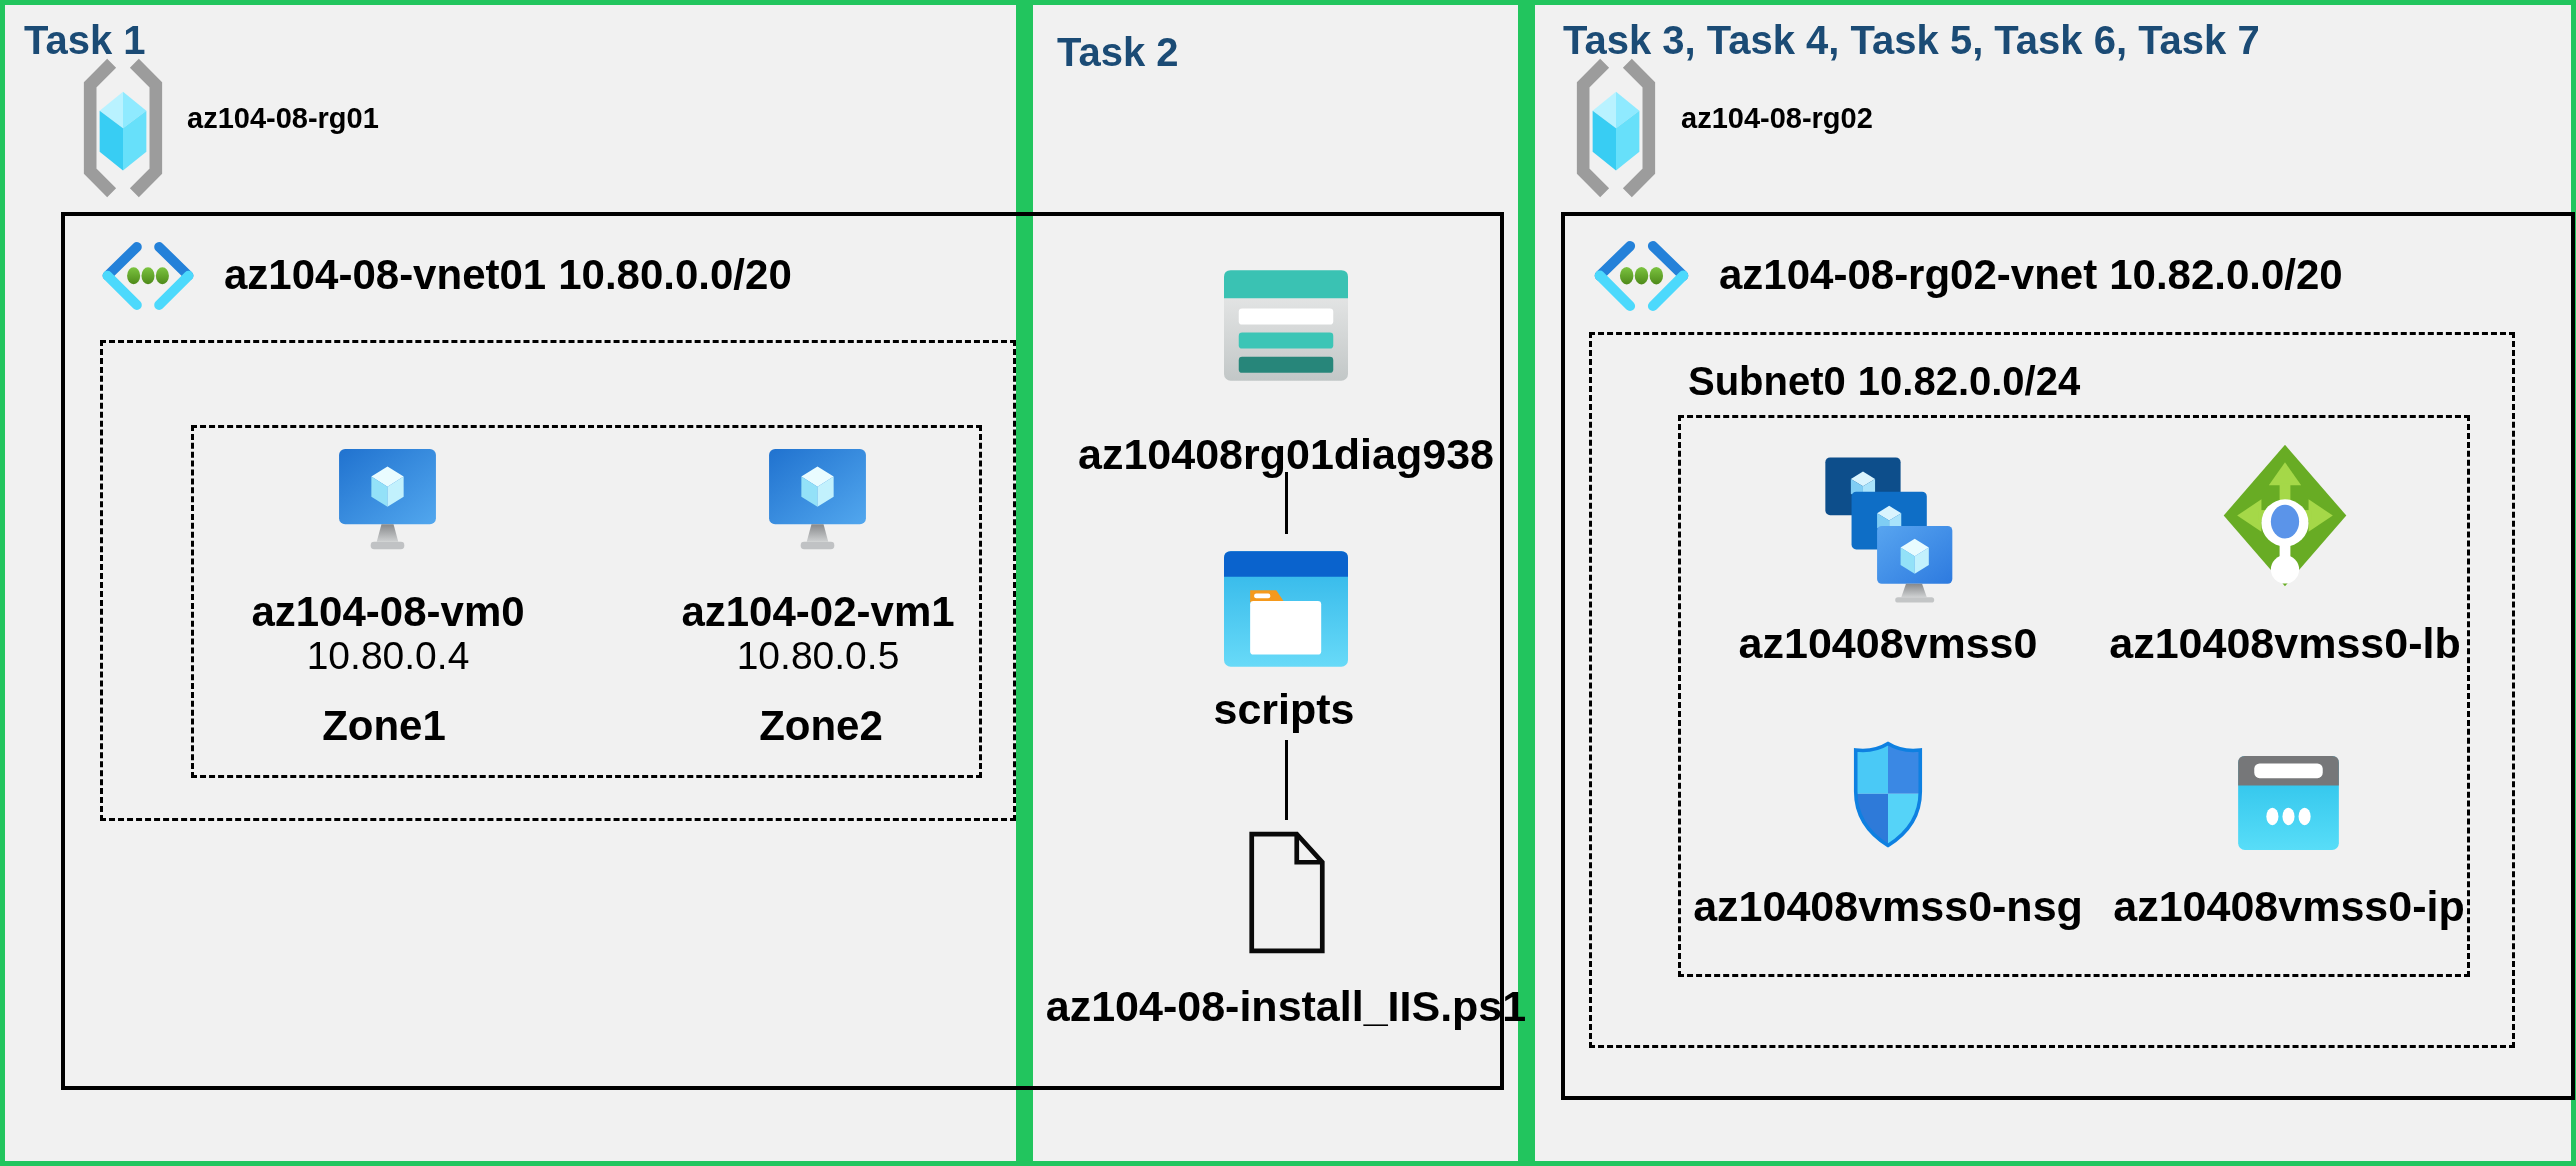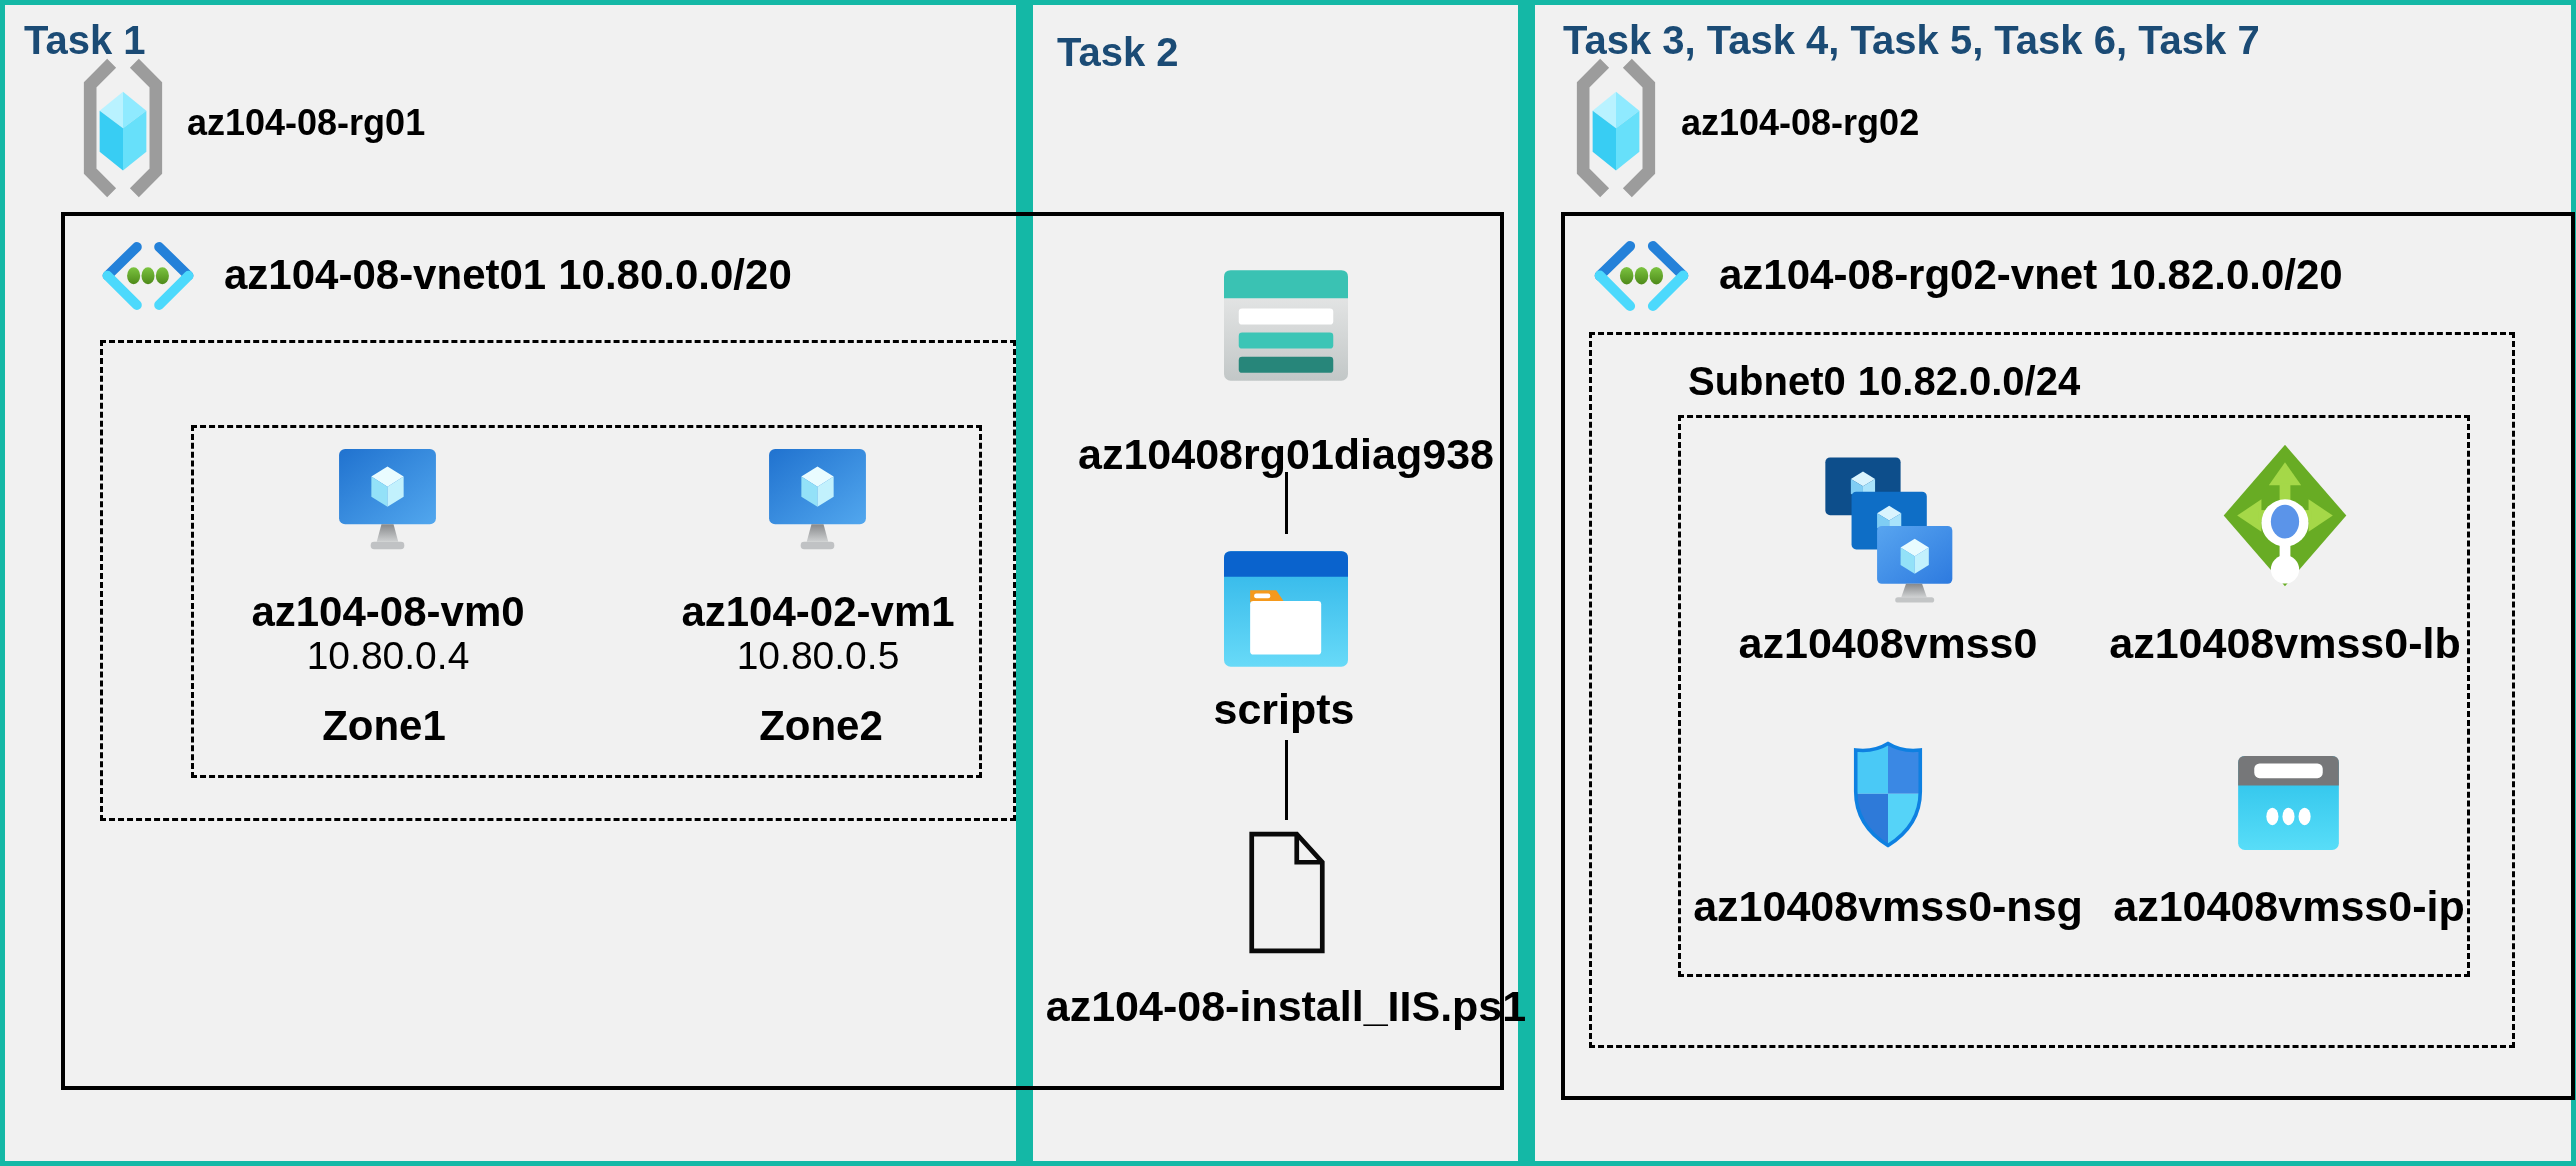--- a/index.html
+++ b/index.html
@@ -1,26 +1,26 @@
 <!DOCTYPE html>
 <html style="font-size:10.8px"><head>
 <meta charset="utf-8">
 <style>
   html,body{margin:0;padding:0;background:#ffffff;}
-  .canvas{position:relative;width:2576px;height:1166px;background:#14b8a6;
+  .canvas{position:relative;width:2576px;height:1166px;background:#22c55e;
           font-family:"Liberation Sans",sans-serif;overflow:hidden;}
   .panel{position:absolute;top:5.4px;height:1156px;background:#f1f1f1;}
   .title{position:absolute;font-weight:bold;font-size:40px;color:#1b4b75;white-space:nowrap;}
   .box{position:absolute;border:4px solid #000;}
   .dashed{position:absolute;border:3.4px dashed #000;}
   .lbl{position:absolute;font-weight:bold;font-size:42px;color:#000;white-space:nowrap;}
   .reg{font-weight:normal;}
   .cidr{font-weight:bold;margin-left:12px;}
   .ctr{transform:translateX(-50%);}
-  .fs58{font-size:39px}.fs60{font-size:40px}.fs64{font-size:43px}.fs66{font-size:36px}
+  .fs58{font-size:39px}.fs60{font-size:40px}.fs64{font-size:43px}.fs66{font-size:29px}
   .vline{position:absolute;width:3.4px;background:#000;}
   .icon{position:absolute;}
 </style>
 </head>
 <body>
 
 <div class="canvas">
 
   <svg width="0" height="0" style="position:absolute">
     <defs>

